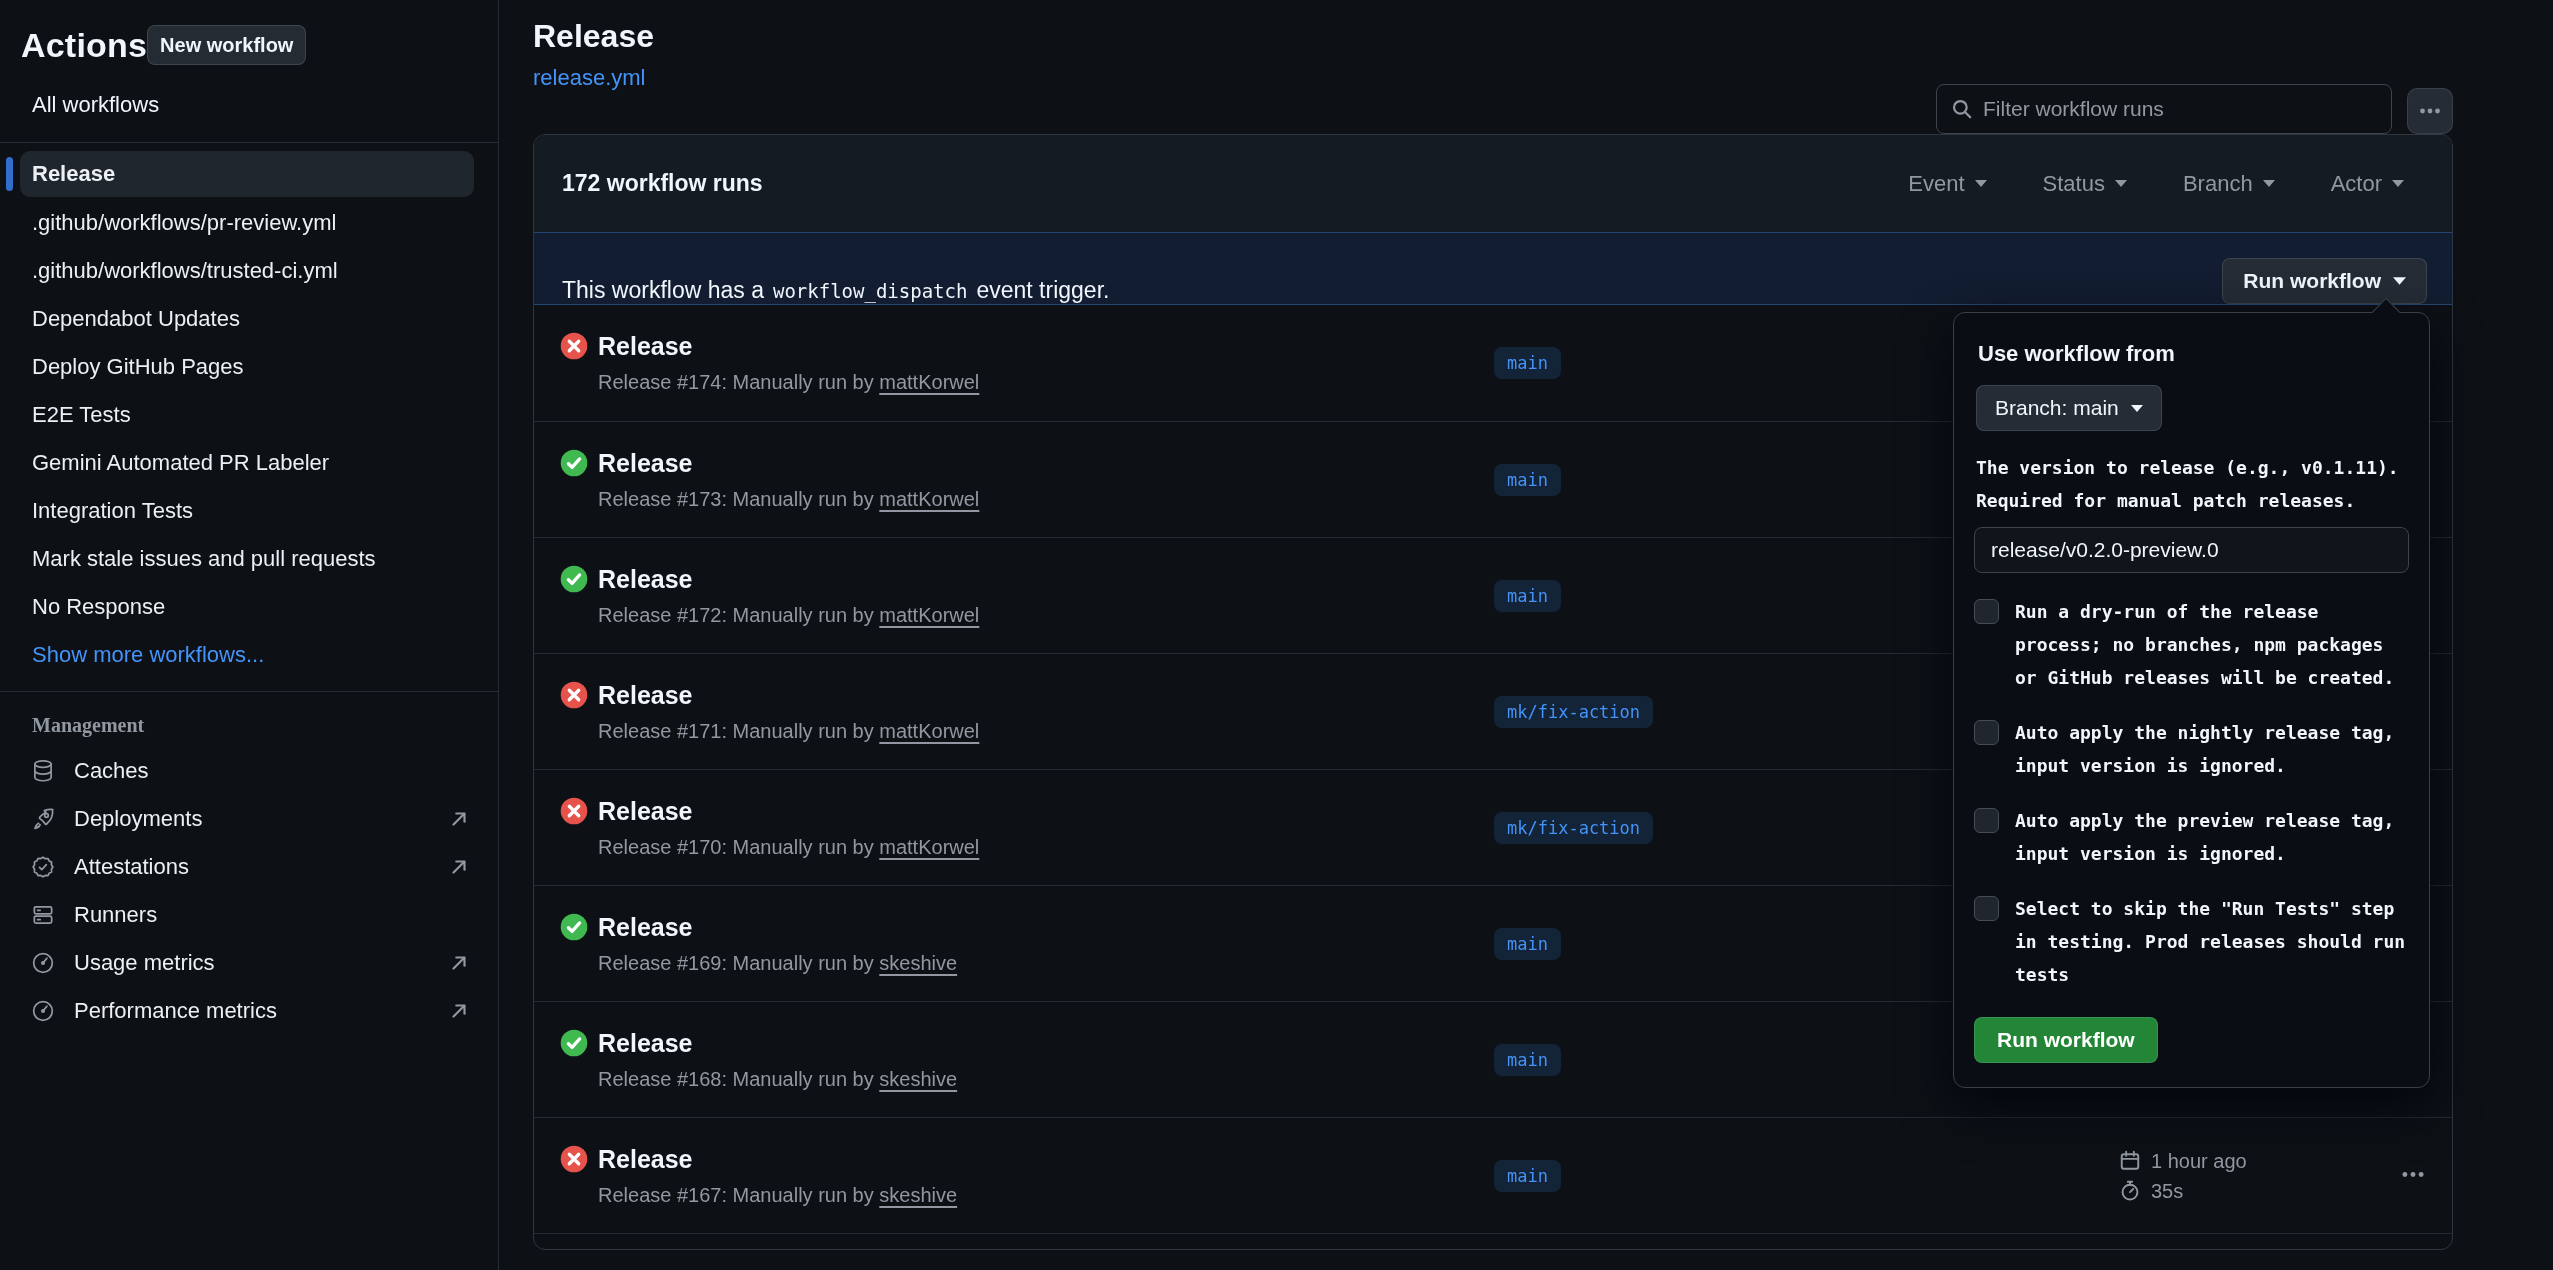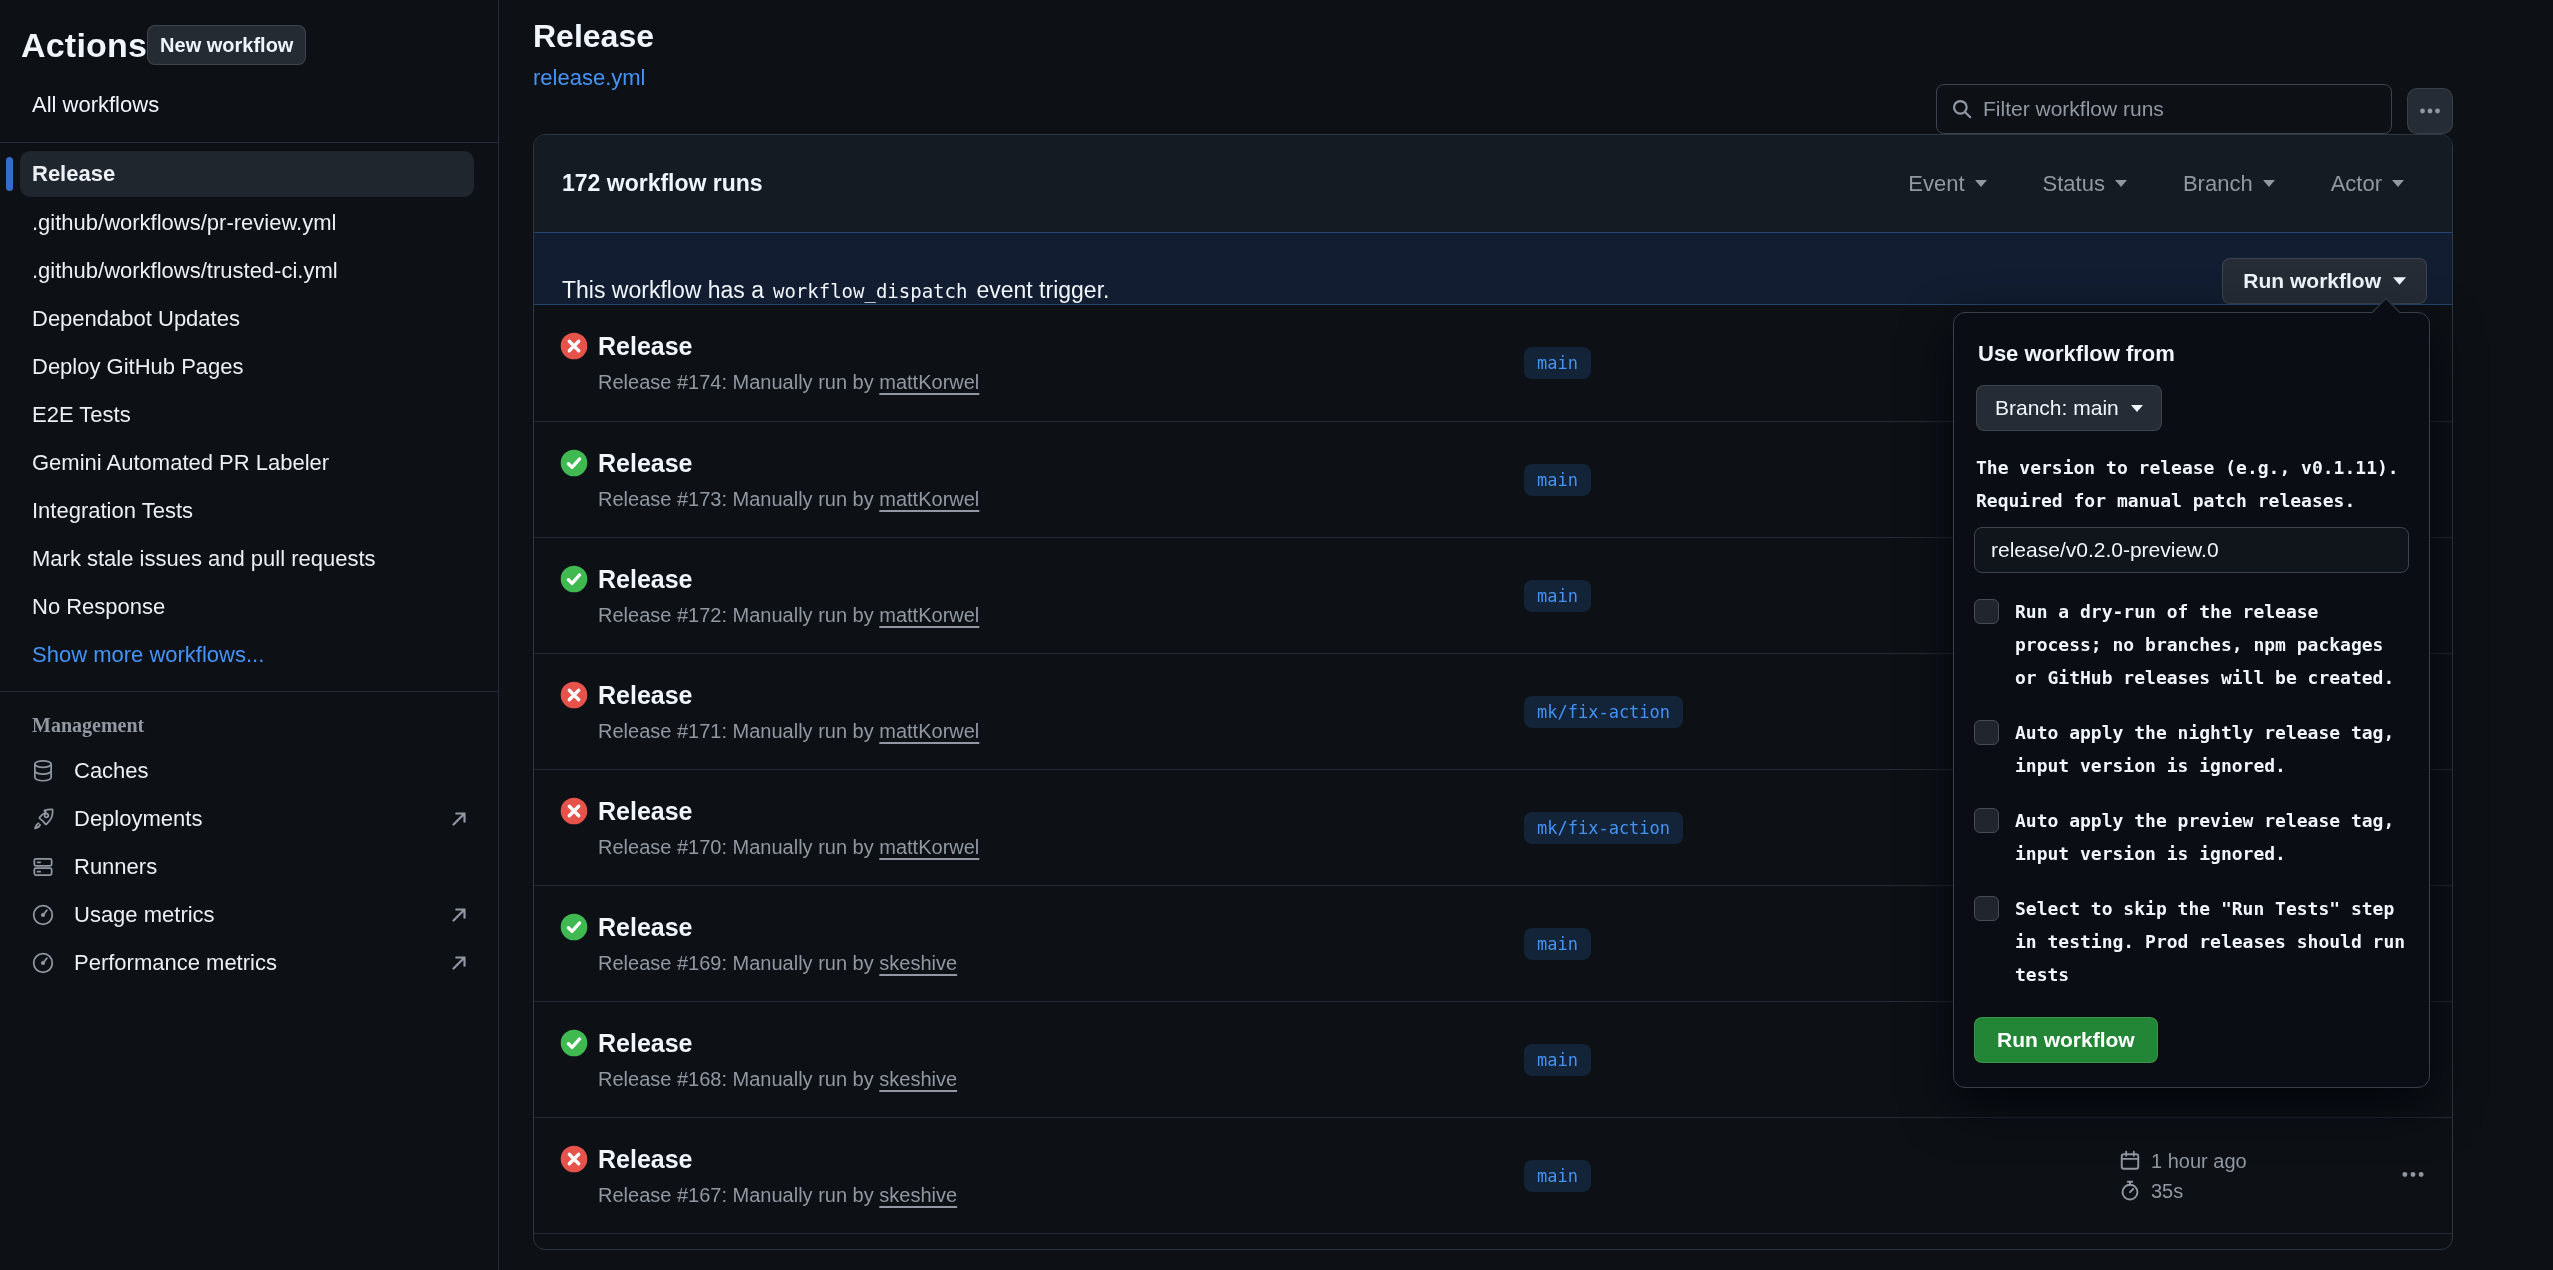--- a/index.html
+++ b/index.html
@@ -66,21 +66,21 @@
 
   .run-row { height:116px; position:relative; display:flex; align-items:center; padding:0 24px 0 26px; }
   .run-row + .run-row, .row-stub { border-top:1px solid #252b34; }
   .row-stub { height:16px; }
   .status-icon { width:28px; height:28px; margin-right:10px; position:relative; top:-17px; flex:none; }
   .status-icon svg { width:100%; height:100%; }
   .run-main { display:flex; flex-direction:column; gap:4px; }
   .run-title { font-size:25px; font-weight:700; color:#f0f6fc; line-height:34px; cursor:pointer; }
   .run-sub { font-size:20px; color:#9198a1; line-height:30px; }
   .run-sub a { color:inherit; text-decoration:underline; text-underline-offset:4px; cursor:pointer; }
-  .branch-badge { position:absolute; left:990px; top:50%; transform:translateY(-50%); background:rgba(56,139,253,.15); color:var(--accent-blue,#4493f8); font-family:"DejaVu Sans Mono", monospace; font-size:17px; padding:6px 13px; border-radius:8px; cursor:pointer; white-space:nowrap; }
+  .branch-badge { position:absolute; left:960px; top:50%; transform:translateY(-50%); background:rgba(56,139,253,.15); color:var(--accent-blue,#4493f8); font-family:"DejaVu Sans Mono", monospace; font-size:17px; padding:6px 13px; border-radius:8px; cursor:pointer; white-space:nowrap; }
   .run-meta { position:absolute; left:1585px; top:50%; transform:translateY(-50%); display:flex; flex-direction:column; gap:7px; font-size:20px; color:#9198a1; }
   .m-line { display:flex; align-items:center; gap:10px; }
   .m-line svg { width:22px; height:22px; }
   .row-kebab { position:absolute; right:26px; top:50%; transform:translateY(-50%); background:none; border:none; color:#9198a1; cursor:pointer; }
 
   
   .popover { position:absolute; left:1953px; top:312px; width:477px; background:#0a0e14; border:1px solid #39404a; border-radius:12px; box-shadow:0 18px 50px rgba(1,4,9,.85); padding:26px 20px 24px; z-index:20; }
   .pop-caret { position:absolute; top:-11px; right:33px; width:20px; height:20px; background:#0a0e14; border-left:1px solid #39404a; border-top:1px solid #39404a; transform:rotate(45deg); }
   .pop-heading { font-size:22px; font-weight:700; color:#f0f6fc; margin:2px 0 18px 4px; }
   .branch-btn { height:46px; background:#262c36; border:1px solid rgba(240,246,252,.12); border-radius:8px; color:#f0f6fc; font-size:21px; display:inline-flex; align-items:center; gap:12px; padding:0 18px; margin-left:2px; font-family:inherit; cursor:pointer; }
@@ -155,20 +155,34 @@
         </div>
         <div class="mgmt-item">
           <span class="mi-icon">
             <svg viewBox="0 0 24 24" fill="none" stroke="currentColor" stroke-width="1.6" stroke-linejoin="round">
               <path d="M13.2 4.2C16.2 3.1 19 3 20.4 3.1c.3 0 .5.2.5.5.1 1.4 0 4.2-1.1 7.2-.9 2.3-2.8 4.3-4.5 5.8-.4.3-1 .3-1.3-.1l-2.2-2.7-2.7-2.2c-.4-.3-.4-.9-.1-1.3 1.5-1.7 3.5-3.6 5.8-4.5z"></path>
               <circle cx="15.2" cy="8.8" r="1.7"></circle>
               <path d="M8 16c-1.8.3-3 3.5-3.4 4.7 1.2-.4 4.4-1.6 4.7-3.4" stroke-linecap="round"></path>
             </svg>
           </span>
           <span>Deployments</span>
+          <span class="ext">
+            <svg viewBox="0 0 16 16" fill="none" stroke="currentColor" stroke-width="1.6" stroke-linecap="round" stroke-linejoin="round">
+              <path d="M4 12L12 4M6 4h6v6"></path>
+            </svg>
+          </span>
+        </div>
+        <div class="mgmt-item">
+          <span class="mi-icon">
+            <svg viewBox="0 0 24 24" fill="none" stroke="currentColor" stroke-width="1.6" stroke-linejoin="round">
+              <path d="M12 3l2.1 1.3 2.5-.1 1.1 2.2 2.2 1.1-.1 2.5L21.1 12l-1.3 2.1.1 2.5-2.2 1.1-1.1 2.2-2.5-.1L12 21.1 9.9 19.8l-2.5.1-1.1-2.2-2.2-1.1.1-2.5L2.9 12l1.3-2.1-.1-2.5 2.2-1.1 1.1-2.2 2.5.1z"></path>
+              <path d="M8.8 12.3l2.1 2.1 4.2-4.6" stroke-linecap="round"></path>
+            </svg>
+          </span>
+          <span>Attestations</span>
           <span class="ext">
             <svg viewBox="0 0 16 16" fill="none" stroke="currentColor" stroke-width="1.6" stroke-linecap="round" stroke-linejoin="round">
               <path d="M4 12L12 4M6 4h6v6"></path>
             </svg>
           </span>
         </div>
         <div class="mgmt-item">
           <span class="mi-icon">
             <svg viewBox="0 0 24 24" fill="none" stroke="currentColor" stroke-width="1.6">
               <rect x="4" y="4.5" width="16" height="6.4" rx="1.5"></rect>

